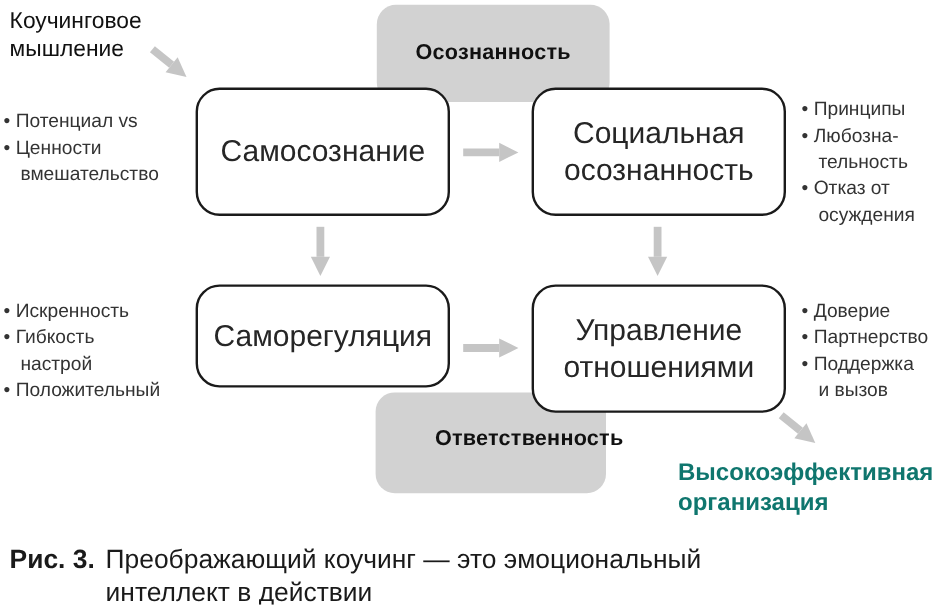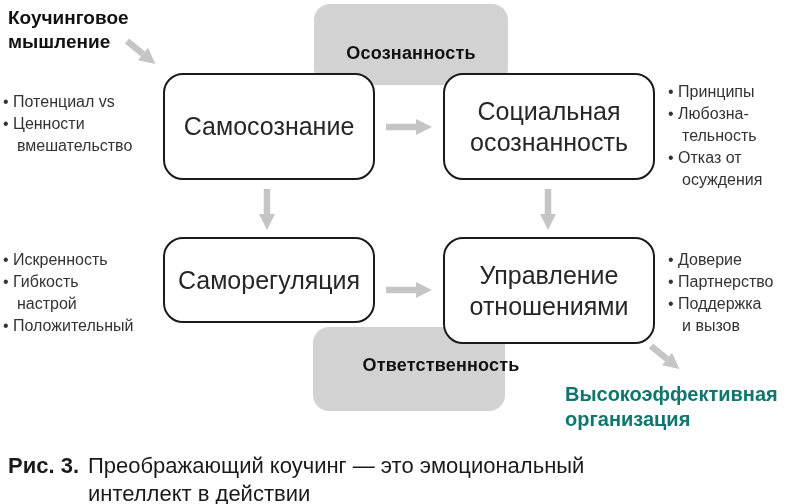--- a/index.html
+++ b/index.html
@@ -6,39 +6,39 @@
   .canvas {
     position:relative; width:790px; height:504px; background:#ffffff;
     font-family:"Liberation Sans", sans-serif; overflow:hidden;
   }
   
   .zone { position:absolute; background:#d2d2d2; border-radius:16px; }
   .zone-top    { left:314px; top:4px;   width:194px; height:81px; }
   .zone-bottom { left:313px; top:327px; width:192px; height:84px; }
   .zone-label  { position:absolute; left:0; width:100%; text-align:center;
                  font-weight:bold; font-size:18px; color:#111; letter-spacing:0.2px; }
-  .zone-top .zone-label    { top:29px;margin-top:10px; }
+  .zone-top .zone-label    { top:29px; }
   .zone-bottom .zone-label { top:28px;padding-left:32px; }
 
   
   svg.arrows { position:absolute; left:0; top:0; }
 
   
   .box { position:absolute; background:#ffffff; border:2px solid #1a1a1a;
          border-radius:20px; display:flex; align-items:center; justify-content:center;
          text-align:center; font-size:25px; line-height:31px; color:#262626;
          box-sizing:border-box; padding:0 8px; }
   .box-1 { left:163px; top:73px;  width:212px; height:107px; }
   .box-2 { left:443px; top:73px;  width:212px; height:107px; }
   .box-3 { left:163px; top:237px; width:212px; height:86px; }
   .box-4 { left:443px; top:237px; width:212px; height:107px; }
 
   
   .mindset { position:absolute; left:8px; top:6px; width:160px;
-             font-size:19px; font-weight:bold; line-height:24px; color:#111; }
+             font-size:19px; font-weight:normal; line-height:24px; color:#111; }
   .outcome { position:absolute; left:565px; top:382px; width:225px;
              font-size:20px; font-weight:bold; line-height:25px; color:#0f766e; }
 
   
   .bullets { position:absolute; font-size:16px; line-height:22px; color:#333; }
   .b-tl { left:3px;   top:91px;  width:160px; }
   .b-tr { left:668px; top:81px;  width:124px; }
   .b-bl { left:3px;   top:249px; width:160px; }
   .b-br { left:668px; top:249px; width:126px; }
   .bline { white-space:nowrap; }

